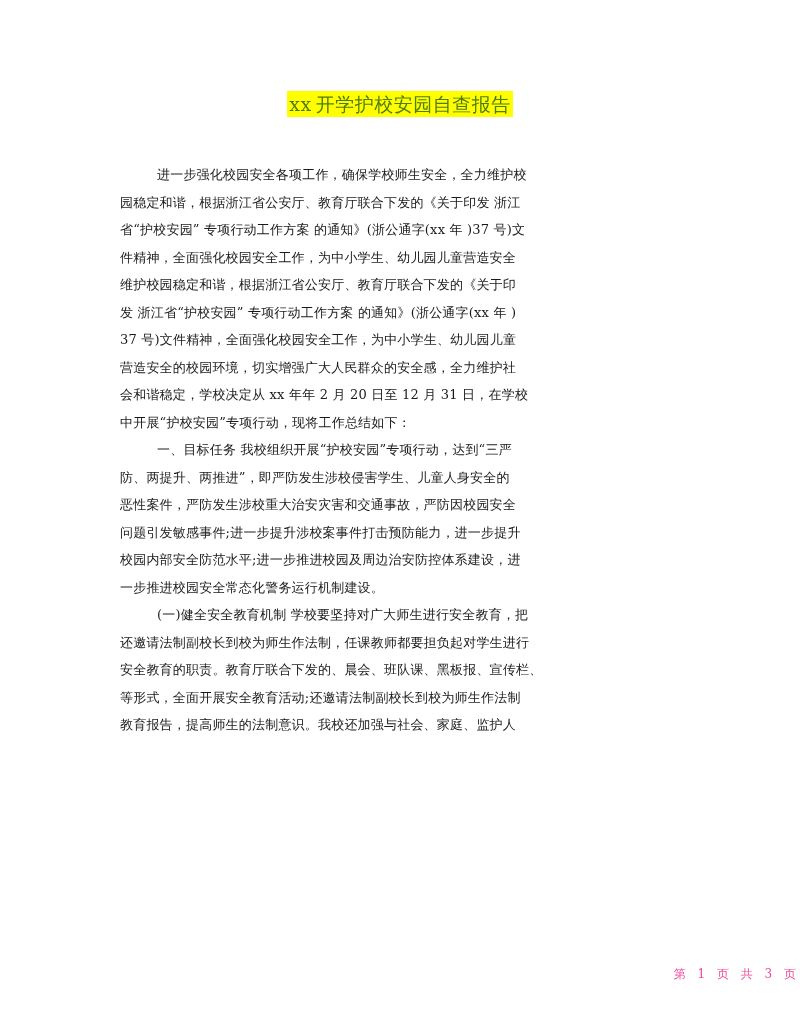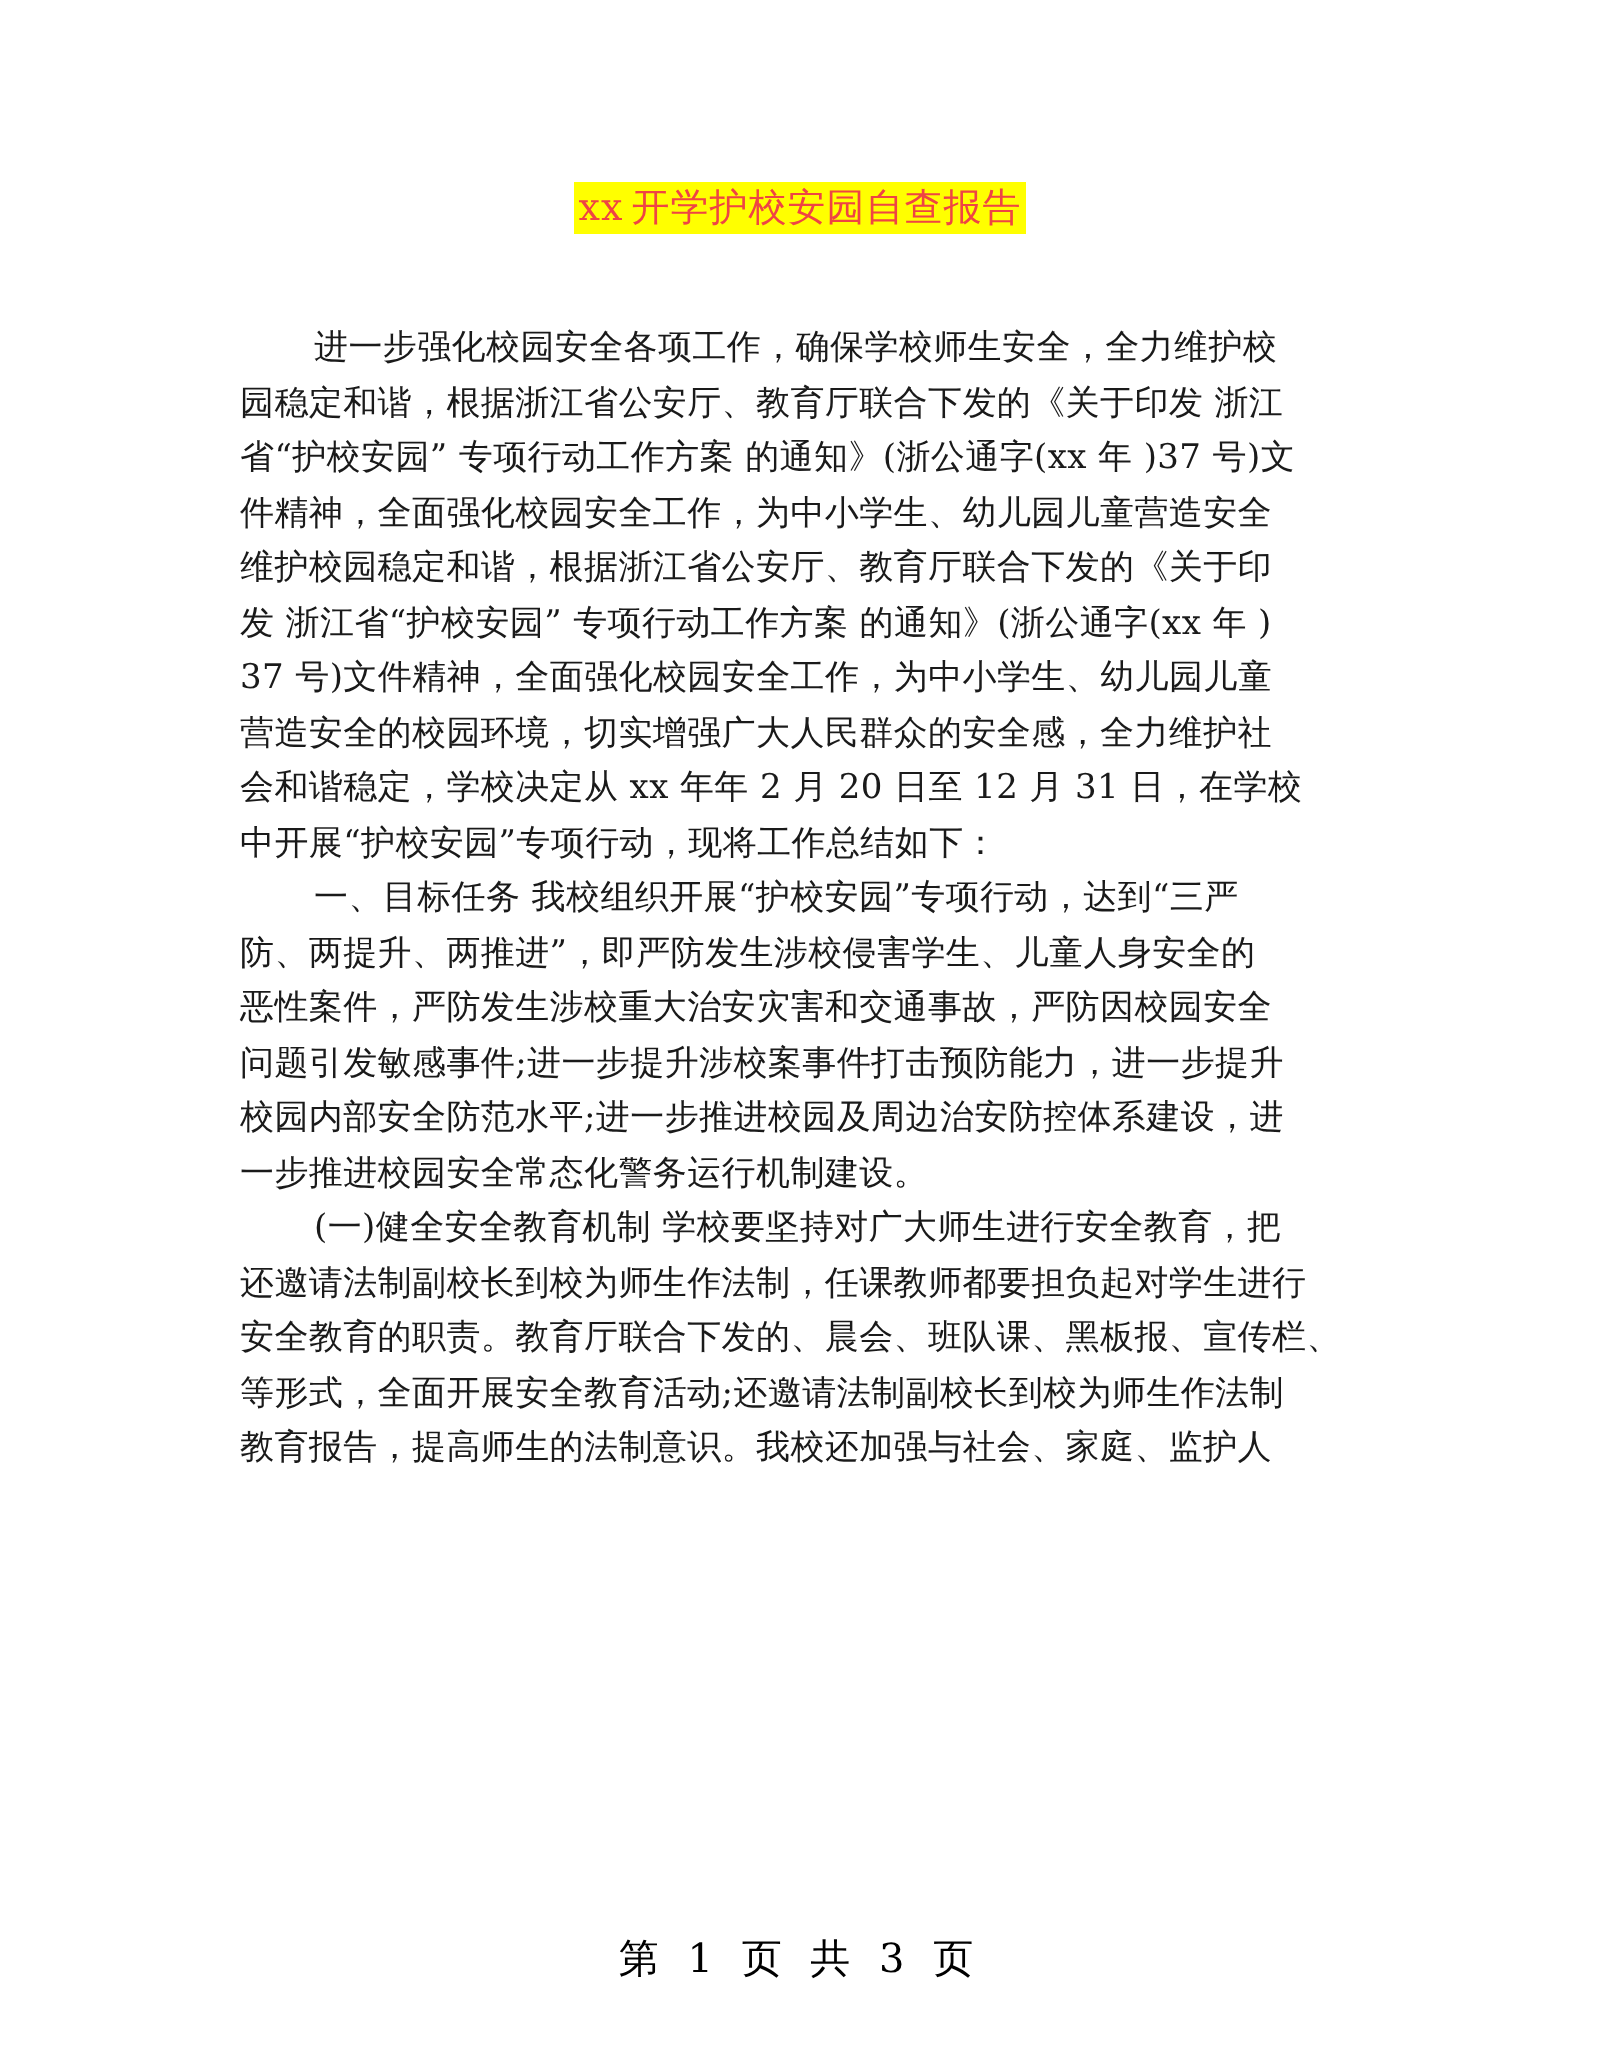--- a/index.html
+++ b/index.html
@@ -28,54 +28,54 @@
       top: 91px;
       left: 0;
       width: 800px;
       text-align: center;
     }
     .title {
       display: inline-block;
       font-family: "DejaVu Sans", "Liberation Sans", sans-serif;
       font-size: 19px;
       line-height: 26px;
-      color: #ef4444;
+      color: #4d7c0f;
       background: #ffff00;
       padding: 0 2px;
       letter-spacing: 0.5px;
     }
     .title .xx {
       font-family: "DejaVu Serif", "Liberation Serif", serif;
       margin-right: 4px;
     }
     .body-text {
       position: absolute;
       top: 161px;
       left: 120px;
       width: 570px;
     }
     .line {
       display: block;
       height: 27.5px;
       line-height: 27.5px;
-      font-size: 17px;
+      font-size: 13px;
       white-space: nowrap;
       letter-spacing: 0.2px;
     }
     .line.indent {
       padding-left: 37px;
     }
     .footer {
       position: absolute;
       top: 966px;
       left: 0;
       width: 800px;
-      text-align: center;
-      font-size: 20px;
-      color: #000000;
+      text-align: right;
+      font-size: 12px;
+      color: #ec4899;
       letter-spacing: 4px;
     }
   </style>
 </head>
 <body>
 
 <div class="page">
   <div class="title-wrap">
     <span class="title"><span class="xx">xx</span><span>开学护校安园自查报告</span></span>
   </div>

